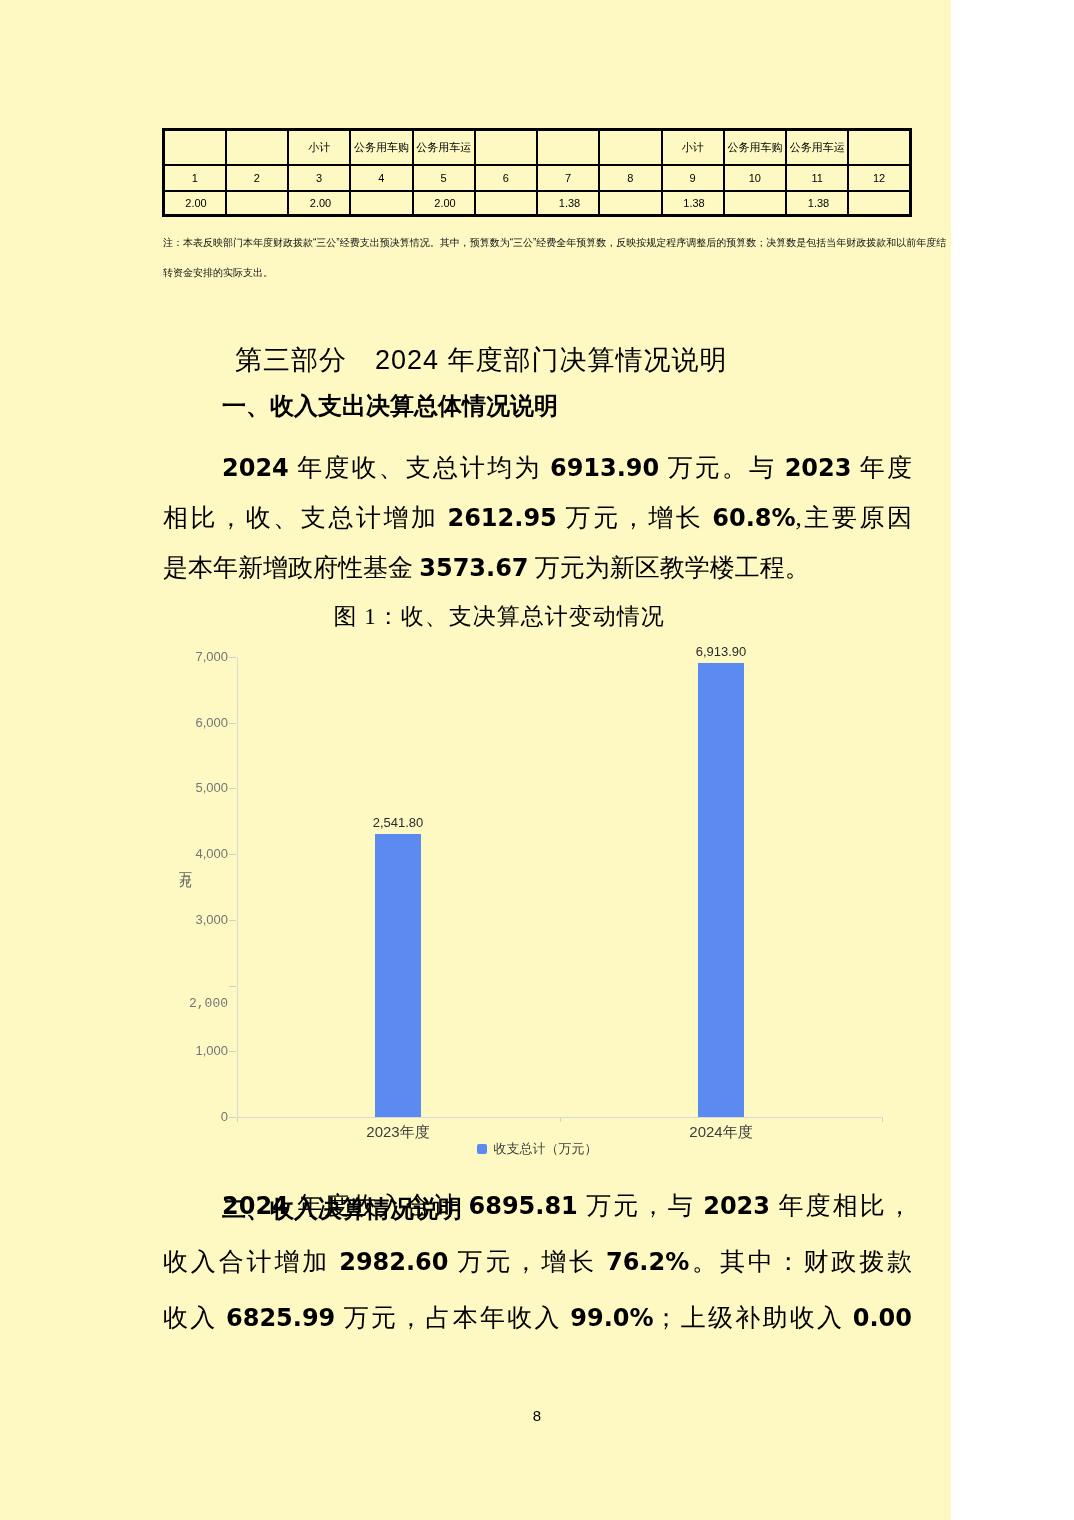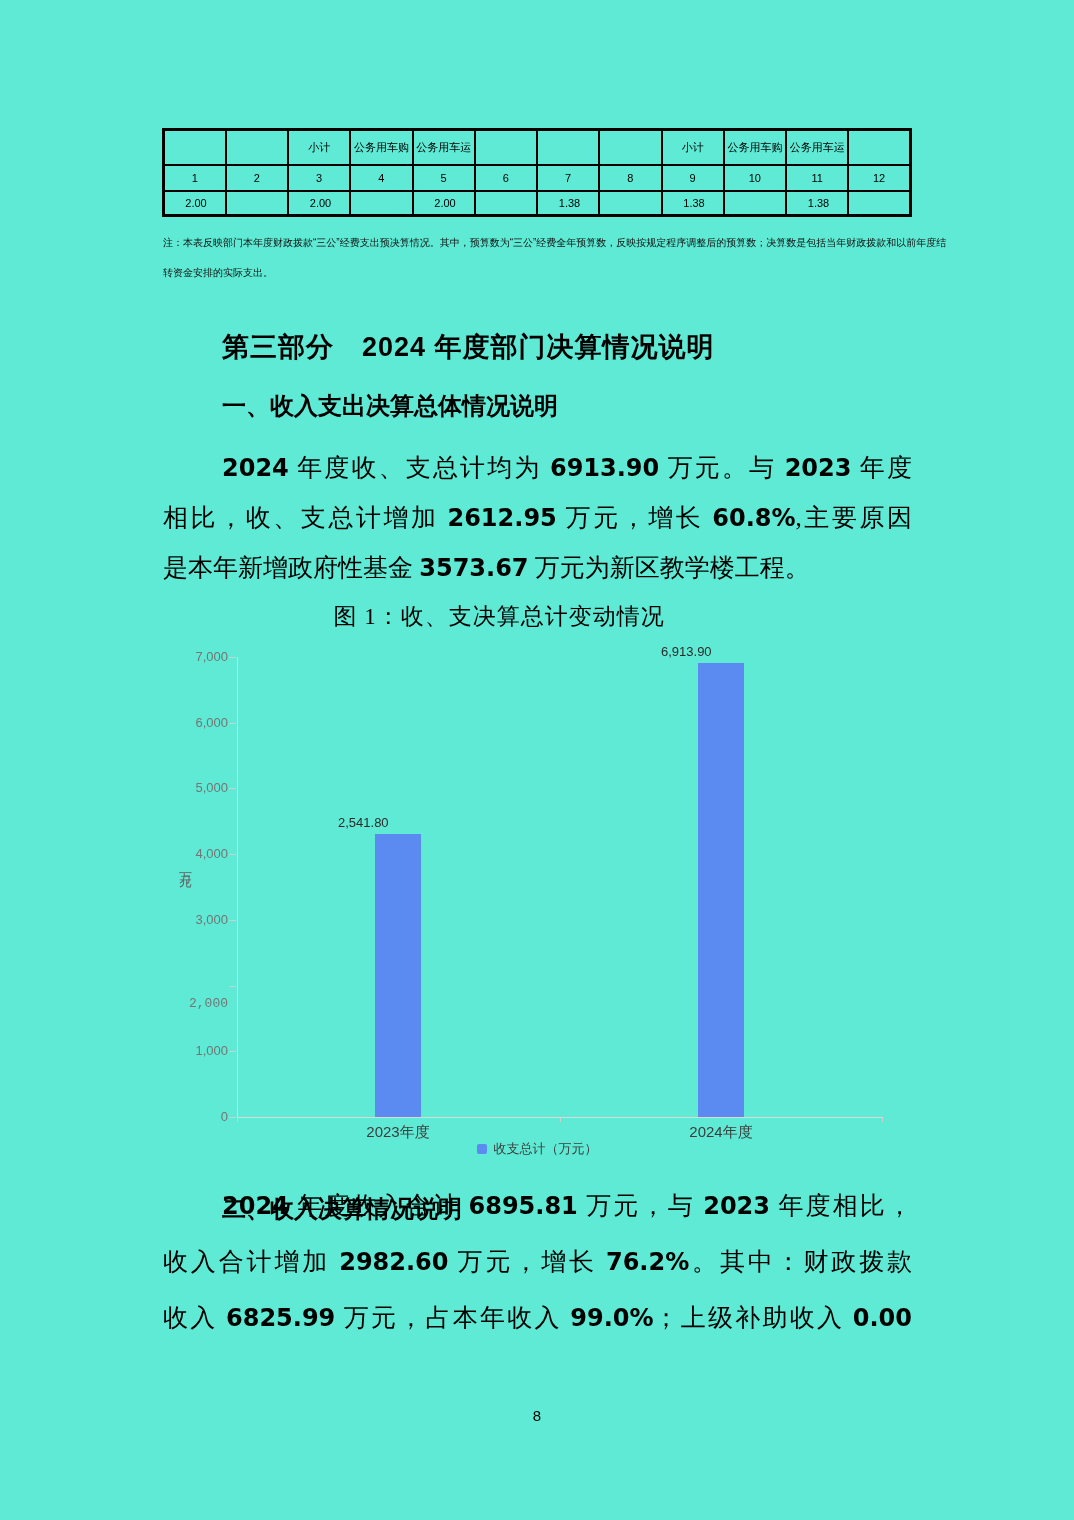--- a/index.html
+++ b/index.html
@@ -1,34 +1,34 @@
 <!DOCTYPE html>
 <html><head>
 <meta charset="utf-8">
 <style>
   html,body{margin:0;padding:0;background:#fff;}
-  .page{position:relative;width:1074px;height:1520px;background:#5eead4;overflow:hidden;
+  .page{position:relative;width:951px;height:1520px;background:#fef9c3;overflow:hidden;
         font-family:"Liberation Serif","DejaVu Serif",serif;color:#000;}
 
   
   .fin-table{position:absolute;left:162px;top:128px;width:750px;border-collapse:collapse;
              table-layout:fixed;border:3px solid #000;
              font-family:"Liberation Sans","DejaVu Sans",sans-serif;}
   .fin-table td{border:2px solid #000;overflow:hidden;white-space:nowrap;}
   .fin-table tr.r-head td{height:31px;font-size:11px;font-weight:500;text-align:center;}
   .fin-table tr.r-num td{height:22px;font-size:11px;text-align:center;}
   .fin-table tr.r-val td{height:20px;font-size:11px;text-align:right;padding-right:18px;}
 
   
   .note{position:absolute;left:163px;top:228px;width:760px;color:#111;
         font-family:"Liberation Sans","DejaVu Sans",sans-serif;font-size:10px;font-weight:500;}
   .note .nline{line-height:30px;white-space:nowrap;}
 
   
-  .h-part{position:absolute;left:222px;top:329px;margin:0;font-size:27px;font-weight:bold;
+  .h-part{position:absolute;left:222px;top:329px;margin:13px;font-size:27px;font-weight:normal;
           letter-spacing:1px;font-family:"Liberation Sans","DejaVu Sans",sans-serif;}
   .h-sec{position:absolute;left:222px;margin:0;font-size:24px;font-weight:bold;
          font-family:"Liberation Sans","DejaVu Sans",sans-serif;}
   #sec1-heading{top:390px;}
   #sec2-heading{top:1193px;}
   .para{position:absolute;left:163px;width:749px;font-size:25px;}
   #paragraph-1{top:443px;line-height:50px;}
   #paragraph-2{top:1178px;line-height:55px;}
   .para .line.indent{text-indent:59px;}
   .para .line.jl{text-align:justify;text-align-last:justify;}
@@ -38,21 +38,21 @@
                font-size:23px;letter-spacing:1px;}
 
   
   .chart{position:absolute;left:0;top:640px;width:1074px;height:548px;
          font-family:"Liberation Sans","DejaVu Sans",sans-serif;}
   .chart .abs{position:absolute;}
   .axis-line{background:#d9d9d9;}
   .ytick-label{width:70px;text-align:right;font-size:13px;color:#757575;line-height:16px;}
   .ytick-dash{width:7px;height:1px;background:#cfcfcf;}
   .xtick{width:1px;height:4px;background:#cfcfcf;}
-  .bar-value{width:120px;font-size:13px;color:#2b2b2b;}
+  .bar-value{width:120px;text-align:center;font-size:13px;color:#2b2b2b;}
   .xcat-label{width:120px;text-align:center;font-size:15px;color:#3d3d3d;}
   .ylab{left:176px;top:222px;writing-mode:vertical-rl;font-size:13px;color:#616161;letter-spacing:3px;}
   .legend{left:0;top:500px;width:1074px;text-align:center;font-size:13px;color:#3d3d3d;}
   .lg-sq{display:inline-block;width:10px;height:10px;border-radius:2px;vertical-align:-1px;margin-right:7px;}
 
   .page-number{position:absolute;left:0;top:1407px;width:1074px;text-align:center;font-size:15px;
                font-family:"Liberation Sans","DejaVu Sans",sans-serif;}
 </style>
 </head>
 <body>

